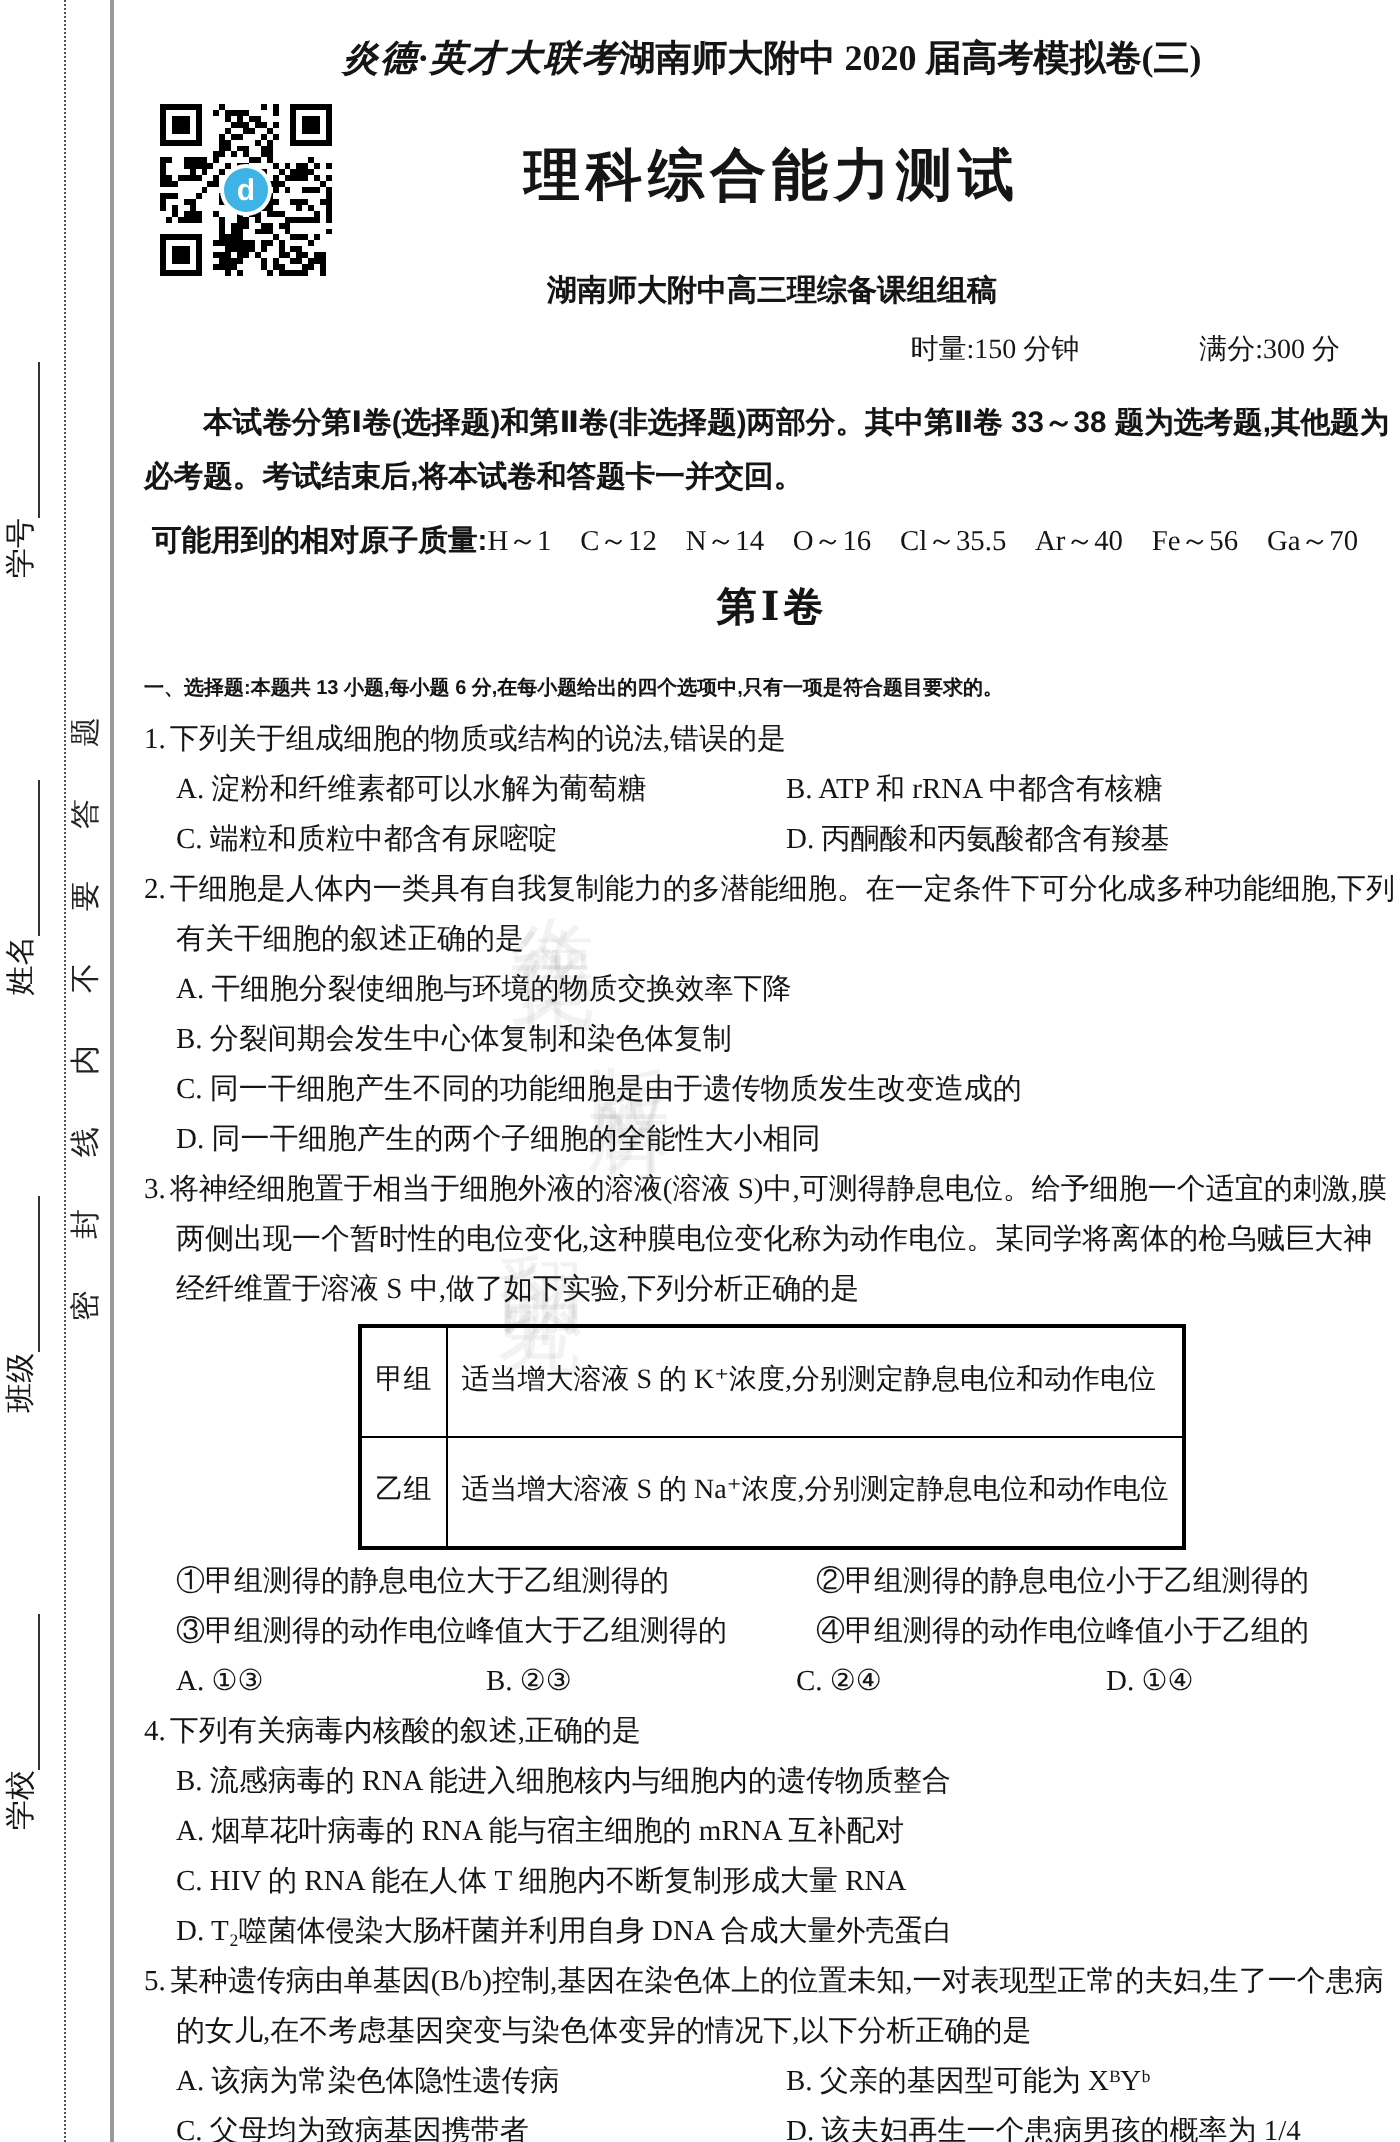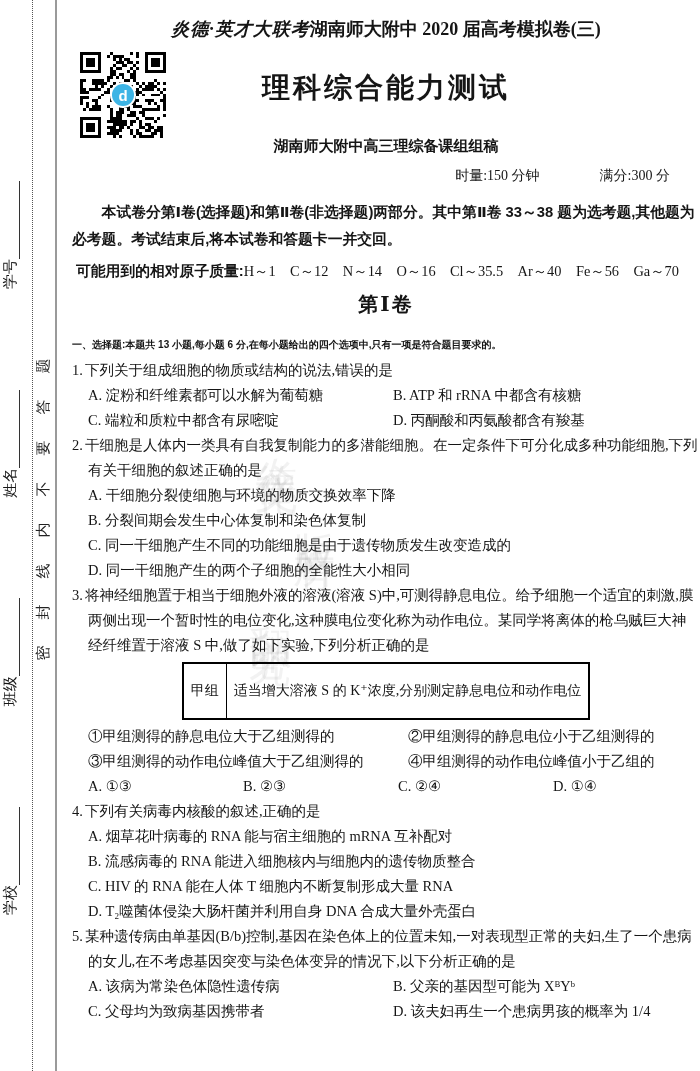--- a/index.html
+++ b/index.html
@@ -432,41 +432,45 @@
   </div>
 
   <div class="q">
     <p class="stem"><span class="qnum">3.</span><span>将神经细胞置于相当于细胞外液的溶液(溶液 S)中,可测得静息电位。给予细胞一个适宜的刺激,膜两侧出现一个暂时性的电位变化,这种膜电位变化称为动作电位。某同学将离体的枪乌贼巨大神经纤维置于溶液 S 中,做了如下实验,下列分析正确的是</span></p>
     <table class="exp-table">
       <tbody>
         <tr>
           <td class="gcol">甲组</td>
           <td>适当增大溶液 S 的 K⁺浓度,分别测定静息电位和动作电位</td>
         </tr>
+        <tr>
+          <td class="gcol">乙组</td>
+          <td>适当增大溶液 S 的 Na⁺浓度,分别测定静息电位和动作电位</td>
+        </tr>
       </tbody>
     </table>
     <div class="statements">
       <span>①甲组测得的静息电位大于乙组测得的</span>
       <span>②甲组测得的静息电位小于乙组测得的</span>
       <span>③甲组测得的动作电位峰值大于乙组测得的</span>
       <span>④甲组测得的动作电位峰值小于乙组的</span>
     </div>
     <div class="opts cols4">
       <span class="opt">A. ①③</span>
       <span class="opt">B. ②③</span>
       <span class="opt">C. ②④</span>
       <span class="opt">D. ①④</span>
     </div>
   </div>
 
   <div class="q">
     <p class="stem"><span class="qnum">4.</span><span>下列有关病毒内核酸的叙述,正确的是</span></p>
     <div class="opts">
+      <span class="opt">B. 流感病毒的 RNA 能进入细胞核内与细胞内的遗传物质整合</span>
       <span class="opt">A. 烟草花叶病毒的 RNA 能与宿主细胞的 mRNA 互补配对</span>
-      <span class="opt">B. 流感病毒的 RNA 能进入细胞核内与细胞内的遗传物质整合</span>
       <span class="opt">C. HIV 的 RNA 能在人体 T 细胞内不断复制形成大量 RNA</span>
       <span class="opt">D. T₂噬菌体侵染大肠杆菌并利用自身 DNA 合成大量外壳蛋白</span>
     </div>
   </div>
 
   <div class="q">
     <p class="stem"><span class="qnum">5.</span><span>某种遗传病由单基因(B/b)控制,基因在染色体上的位置未知,一对表现型正常的夫妇,生了一个患病的女儿,在不考虑基因突变与染色体变异的情况下,以下分析正确的是</span></p>
     <div class="opts cols2">
       <span class="opt">A. 该病为常染色体隐性遗传病</span>
       <span class="opt">B. 父亲的基因型可能为 XᴮYᵇ</span>

